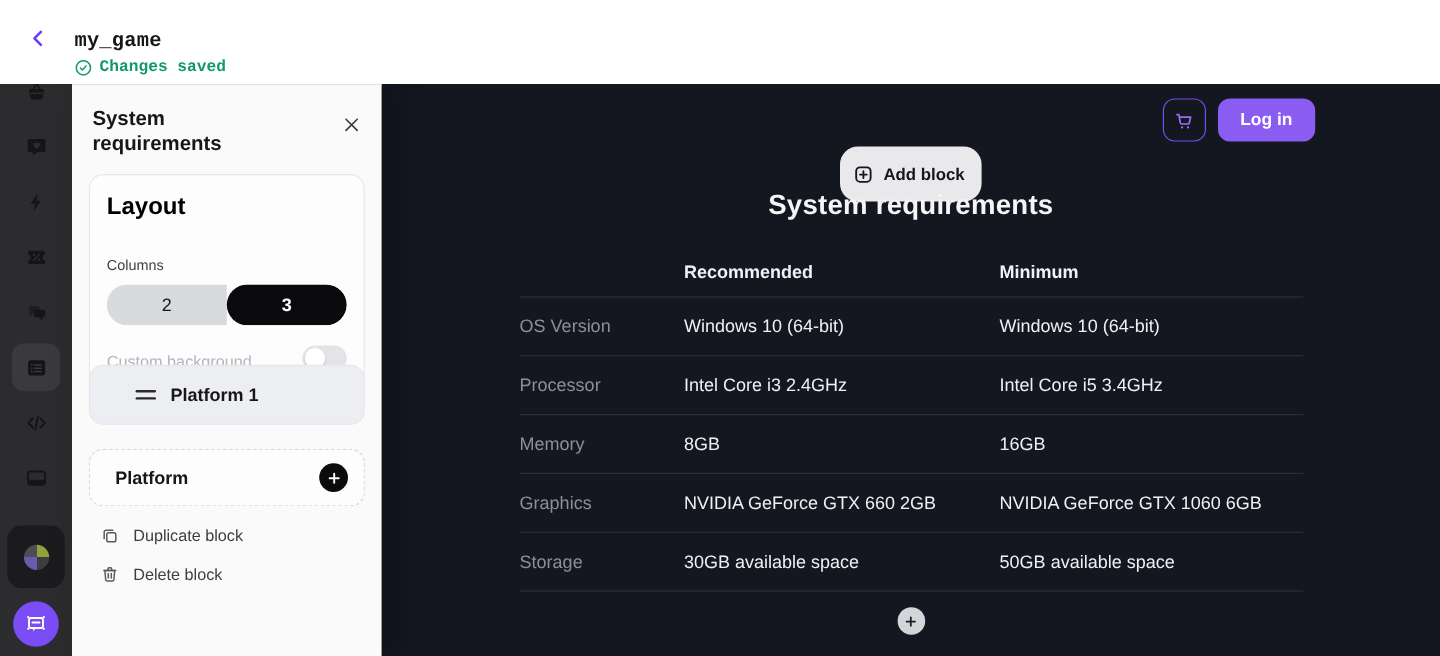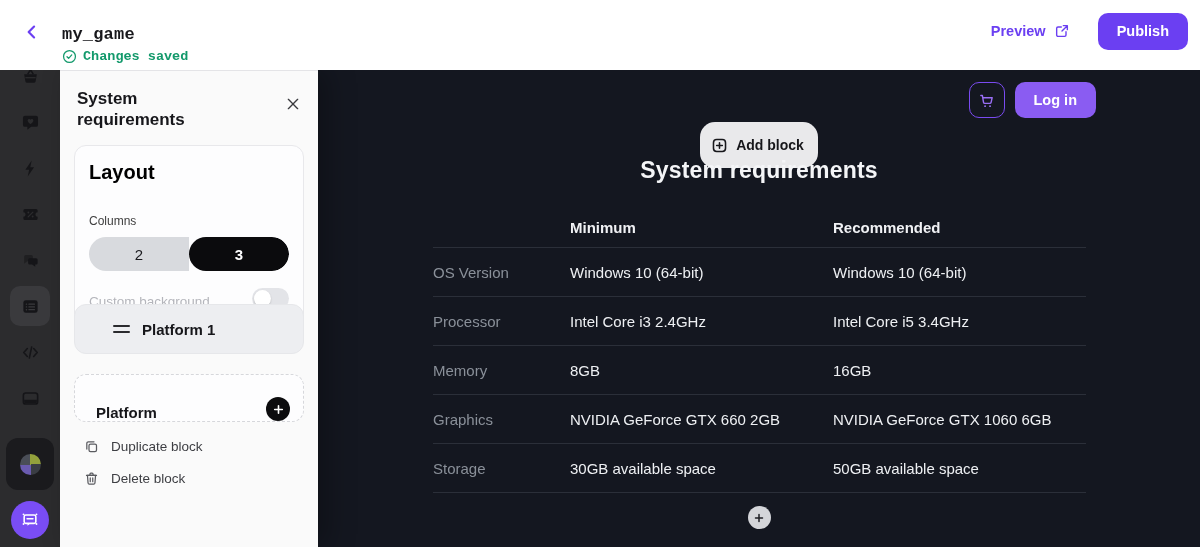--- a/index.html
+++ b/index.html
@@ -40,21 +40,21 @@
   .seg-opt { flex:1; display:flex; align-items:center; justify-content:center; font-size:15px; cursor:pointer; background:#d8dade; color:#1a1a1e; }
   .seg-opt.active { background:#0b0b0d; color:#ffffff; font-weight:bold; border-radius:17px; }
   .custom-row { display:flex; align-items:flex-end; justify-content:space-between; margin-top:17px; }
   .custom-label { font-size:13.5px; color:#b4b5bb; }
   .toggle { width:37px; height:21px; background:#e3e4e8; border-radius:11px; position:relative; cursor:pointer; }
   .toggle .knob { position:absolute; left:2px; top:2px; width:17px; height:17px; background:#ffffff; border-radius:50%; box-shadow:0 1px 2px rgba(0,0,0,.18); }
   .platform-card { top:233px; height:50px; background:#edeef1; border:1px solid #e6e7ea; display:flex; align-items:center; padding-left:38px; cursor:grab; }
   .drag-handle { width:17px; display:flex; flex-direction:column; gap:4px; margin-right:12px; }
   .drag-handle span { height:2px; background:#2a2a2e; border-radius:1px; }
   .platform-label { font-size:15px; font-weight:bold; color:#17171b; }
-  .add-platform-card { top:303px; height:48px; background:#fdfdfe; border:1.5px dashed #d6d7db; display:flex; align-items:flex-end; justify-content:space-between; padding:0 13px 0 21px; cursor:pointer; }
+  .add-platform-card { top:303px; height:48px; background:#fdfdfe; border:1.5px dashed #d6d7db; display:flex; align-items:center; justify-content:space-between; padding:0 13px 0 21px; cursor:pointer; }
   .add-platform-label { font-size:15px; font-weight:bold; color:#17171b; }
   .plus-circle-dark { width:24px; height:24px; border-radius:50%; background:#0c0c0e; display:flex; align-items:center; justify-content:center; }
   .panel-action { position:absolute; left:24px; display:flex; align-items:center; gap:12px; cursor:pointer; }
   .panel-action .a-label { font-size:13.5px; color:#3d3e43; }
   .act-dup { top:368px;text-align:center; }
   .act-del { top:400px; }
 
   
   .stage { position:absolute; left:318px; top:70px; width:882px; height:477px; background:#141720; }
   .stage-top { position:absolute; top:12px; right:104px; display:flex; gap:10px; }
@@ -89,30 +89,20 @@
     <div class="title-block">
       <div class="doc-title">my_game</div>
       <div class="status-row">
         <svg width="15" height="15" viewBox="0 0 24 24">
             <circle cx="12" cy="12" r="9.5" fill="none" stroke="#12996b" stroke-width="2"></circle>
             <path d="M8 12.3l2.6 2.6 5-5.4" fill="none" stroke="#12996b" stroke-width="2" stroke-linecap="round" stroke-linejoin="round"></path>
           </svg>
         <span class="status-label">Changes saved</span>
       </div>
     </div>
-    <div class="topbar-right">
-      <div class="preview-link">
-        <span>Preview</span>
-        <svg width="16" height="16" viewBox="0 0 24 24">
-            <path d="M18 13v5a2 2 0 0 1-2 2H6a2 2 0 0 1-2-2V8a2 2 0 0 1 2-2h5" fill="none" stroke="#6b3ff2" stroke-width="2.1" stroke-linecap="round"></path>
-            <path d="M14 4h6v6M20 4l-8 8" fill="none" stroke="#6b3ff2" stroke-width="2.1" stroke-linecap="round" stroke-linejoin="round"></path>
-          </svg>
-      </div>
-      <button class="publish-btn">Publish</button>
-    </div>
   </header>
 
   <nav class="rail">
     <div class="rail-icons">
       <div class="rail-btn">
         <svg width="19" height="19" viewBox="0 0 24 24">
             <path d="M8.5 9 12 3.5 15.5 9" fill="none" stroke="currentColor" stroke-width="2"></path>
             <path d="M4 9h16l-1.6 9.3A2.2 2.2 0 0 1 16.2 20H7.8a2.2 2.2 0 0 1-2.2-1.7L4 9z" fill="currentColor"></path>
             <path d="M5.5 13.5h13" stroke="#2c2c2e" stroke-width="1.6"></path>
           </svg>
@@ -255,22 +245,22 @@
           </svg>
         <span>Add block</span>
       </button>
     </div>
 
     <h1 class="stage-heading">System requirements</h1>
 
     <div class="sys-table">
       <div class="t-row t-head">
         <div class="t-cell"></div>
+        <div class="t-cell">Recommended</div>
         <div class="t-cell">Minimum</div>
-        <div class="t-cell">Recommended</div>
       </div>
       <div class="t-row t-body-row">
         <div class="t-label">OS Version</div>
         <div class="t-val">Windows 10 (64-bit)</div>
         <div class="t-val">Windows 10 (64-bit)</div>
       </div>
       <div class="t-row t-body-row">
         <div class="t-label">Processor</div>
         <div class="t-val">Intel Core i3 2.4GHz</div>
         <div class="t-val">Intel Core i5 3.4GHz</div>

